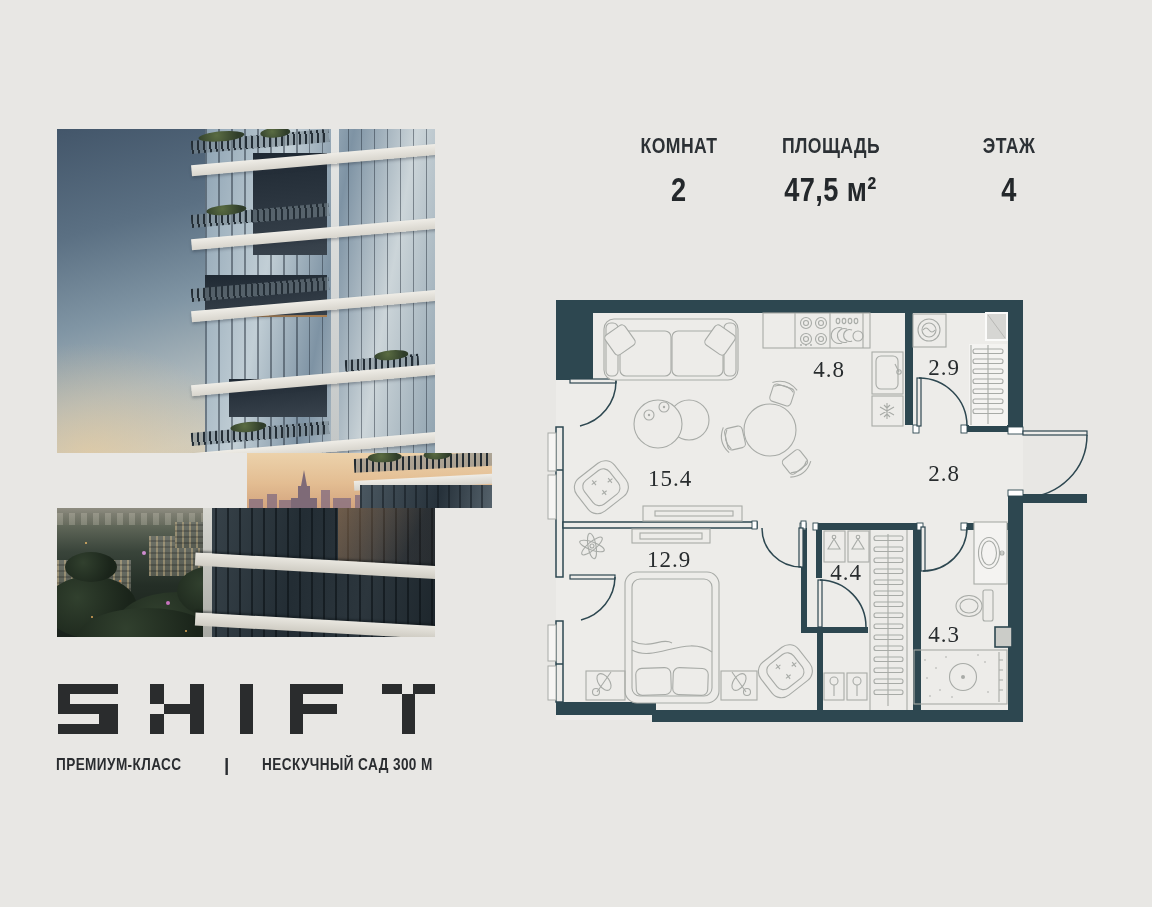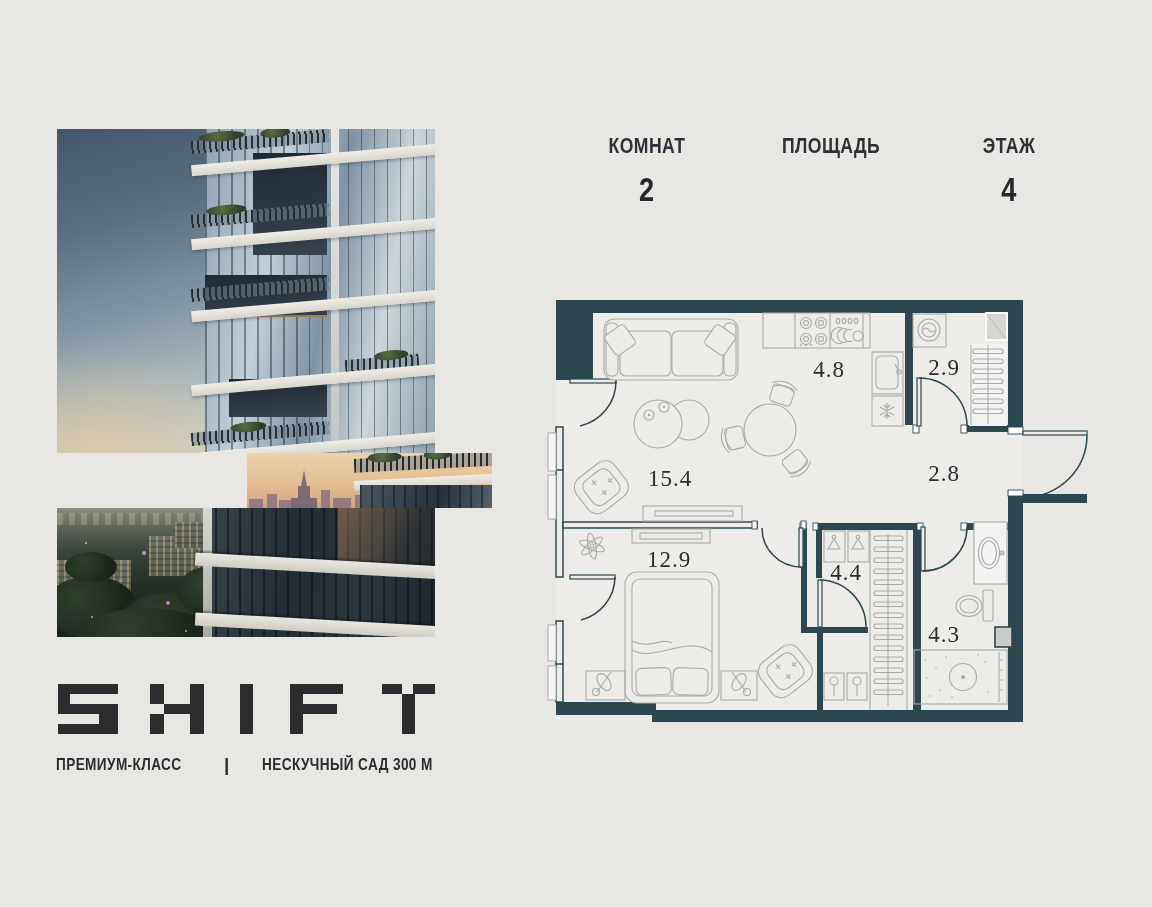--- a/index.html
+++ b/index.html
@@ -163,26 +163,27 @@
   <div class="lights"></div>
   <div class="bldgC">
     <div class="edge"></div>
     <div class="refl"></div>
     <div class="slabC" style="top:52px;"></div>
     <div class="slabC" style="top:112px;"></div>
   </div>
 </div>
 
 <div>
-  <div class="stat" style="left:647px;">
+  <div class="stat" style="left:679px;">
     <div class="stat-label"><span class="cond">КОМНАТ</span></div>
     <div class="stat-value"><span class="cond">2</span></div>
   </div>
   <div class="stat" style="left:831px;">
     <div class="stat-label"><span class="cond">ПЛОЩАДЬ</span></div>
+    <div class="stat-value"><span class="cond">47,5 м²</span></div>
   </div>
   <div class="stat" style="left:1009px;">
     <div class="stat-label"><span class="cond">ЭТАЖ</span></div>
     <div class="stat-value"><span class="cond">4</span></div>
   </div>
 </div>
 
 <svg class="plan" width="560" height="456" viewBox="538 288 560 456">
 
   <rect x="556" y="300" width="467" height="420" fill="#edece9"></rect>

